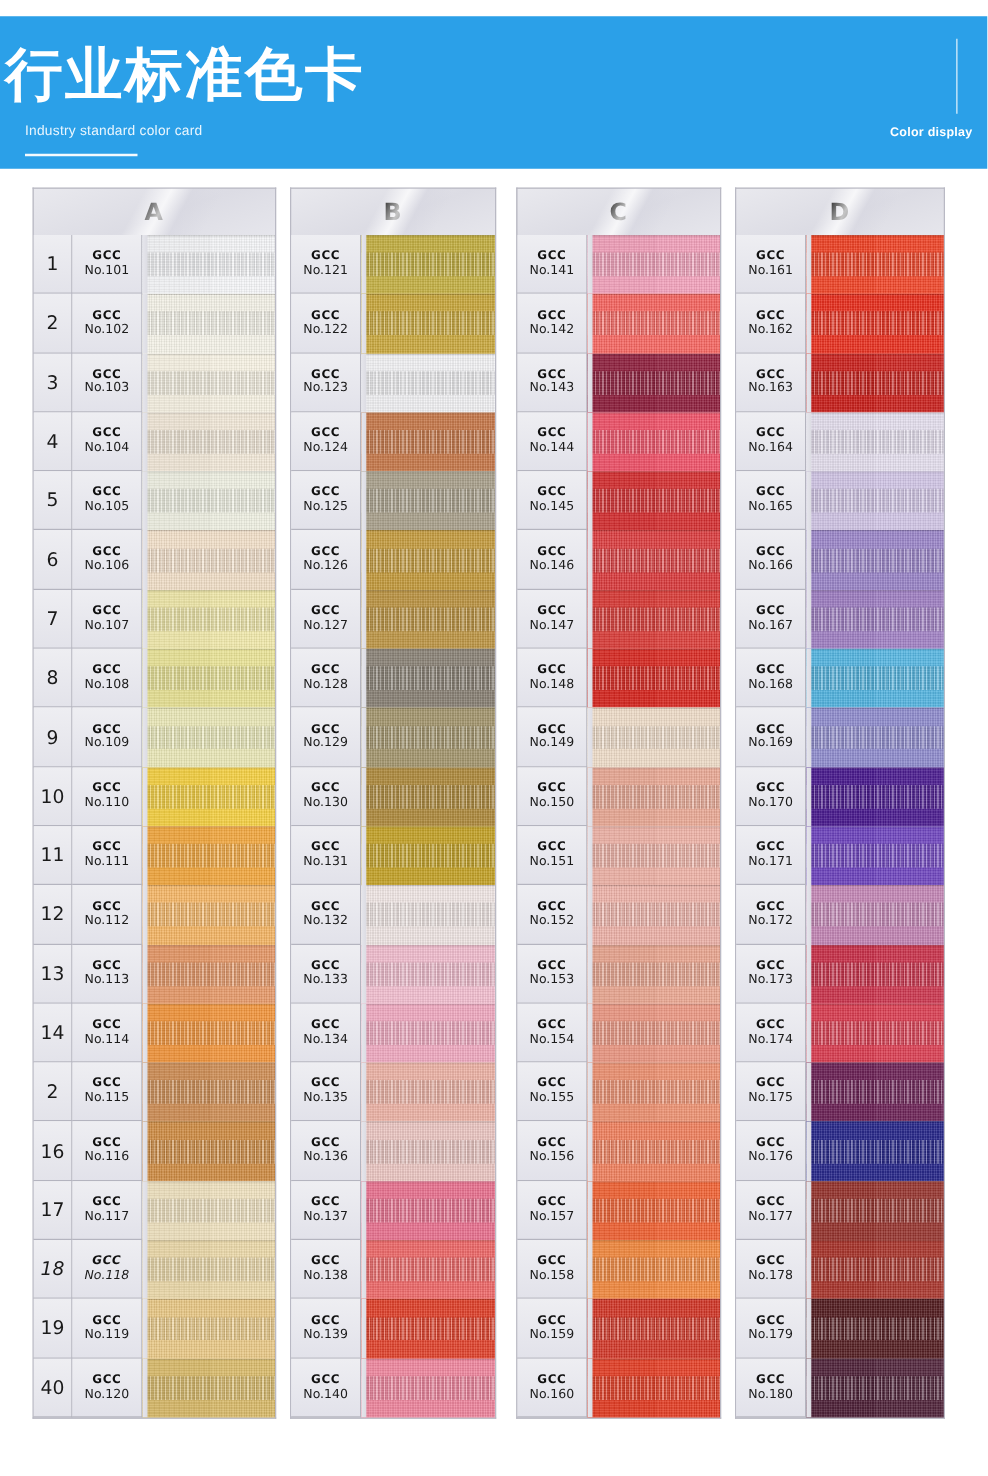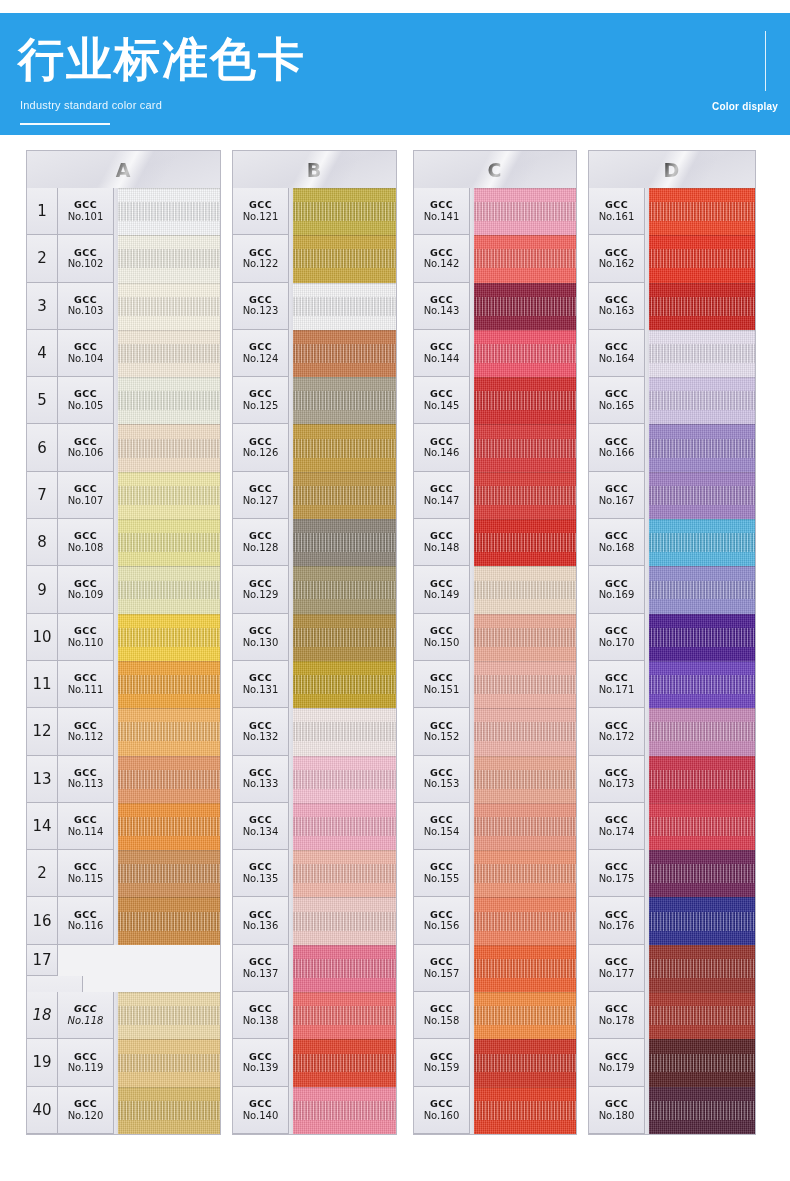--- a/index.html
+++ b/index.html
@@ -19,21 +19,21 @@
     overflow: hidden;
   }
   .banner-watermark {
     position: absolute; left: 170px; top: 18px;
     font-size: 72px; font-weight: bold; letter-spacing: 1px;
     color: rgba(255,255,255,0.13);
     white-space: nowrap; line-height: 1;
     font-family: "Liberation Sans", sans-serif;
   }
   .banner-title {
-    position: absolute; left: 18px; top: 22px;
+    position: absolute; left: 4px; top: 22px;
     font-size: 46px; font-weight: bold; color: #ffffff;
     letter-spacing: 2px; line-height: 1.05;
     font-family: "DejaVu Sans", sans-serif;
   }
   .banner-sub {
     position: absolute; left: 20px; top: 86px;
     font-size: 11px; color: #eaf6fe; letter-spacing: 0.2px;
     font-family: "Liberation Sans", sans-serif;
   }
   .banner-rule {
@@ -326,21 +326,21 @@
             <div class="cell-num">16</div>
             <div class="cell-code">
               <span class="code-brand">GCC</span>
               <span class="code-no">No.116</span>
             </div>
             <div class="cell-swatch" title="No.116" style="background: rgb(205, 138, 66);">
               <div class="swatch-margin"></div>
               <div class="swatch-gap"></div>
             </div>
           </div>
-          <div class="row" style="height: 47.3px; flex-direction: column;">
+          <div class="row" style="height: 47.3px;">
             <div class="cell-num">17</div>
             <div class="cell-code">
               <span class="code-brand">GCC</span>
               <span class="code-no">No.117</span>
             </div>
             <div class="cell-swatch" title="No.117" style="background: rgb(238, 224, 189);">
               <div class="swatch-margin"></div>
               <div class="swatch-gap"></div>
             </div>
           </div>

